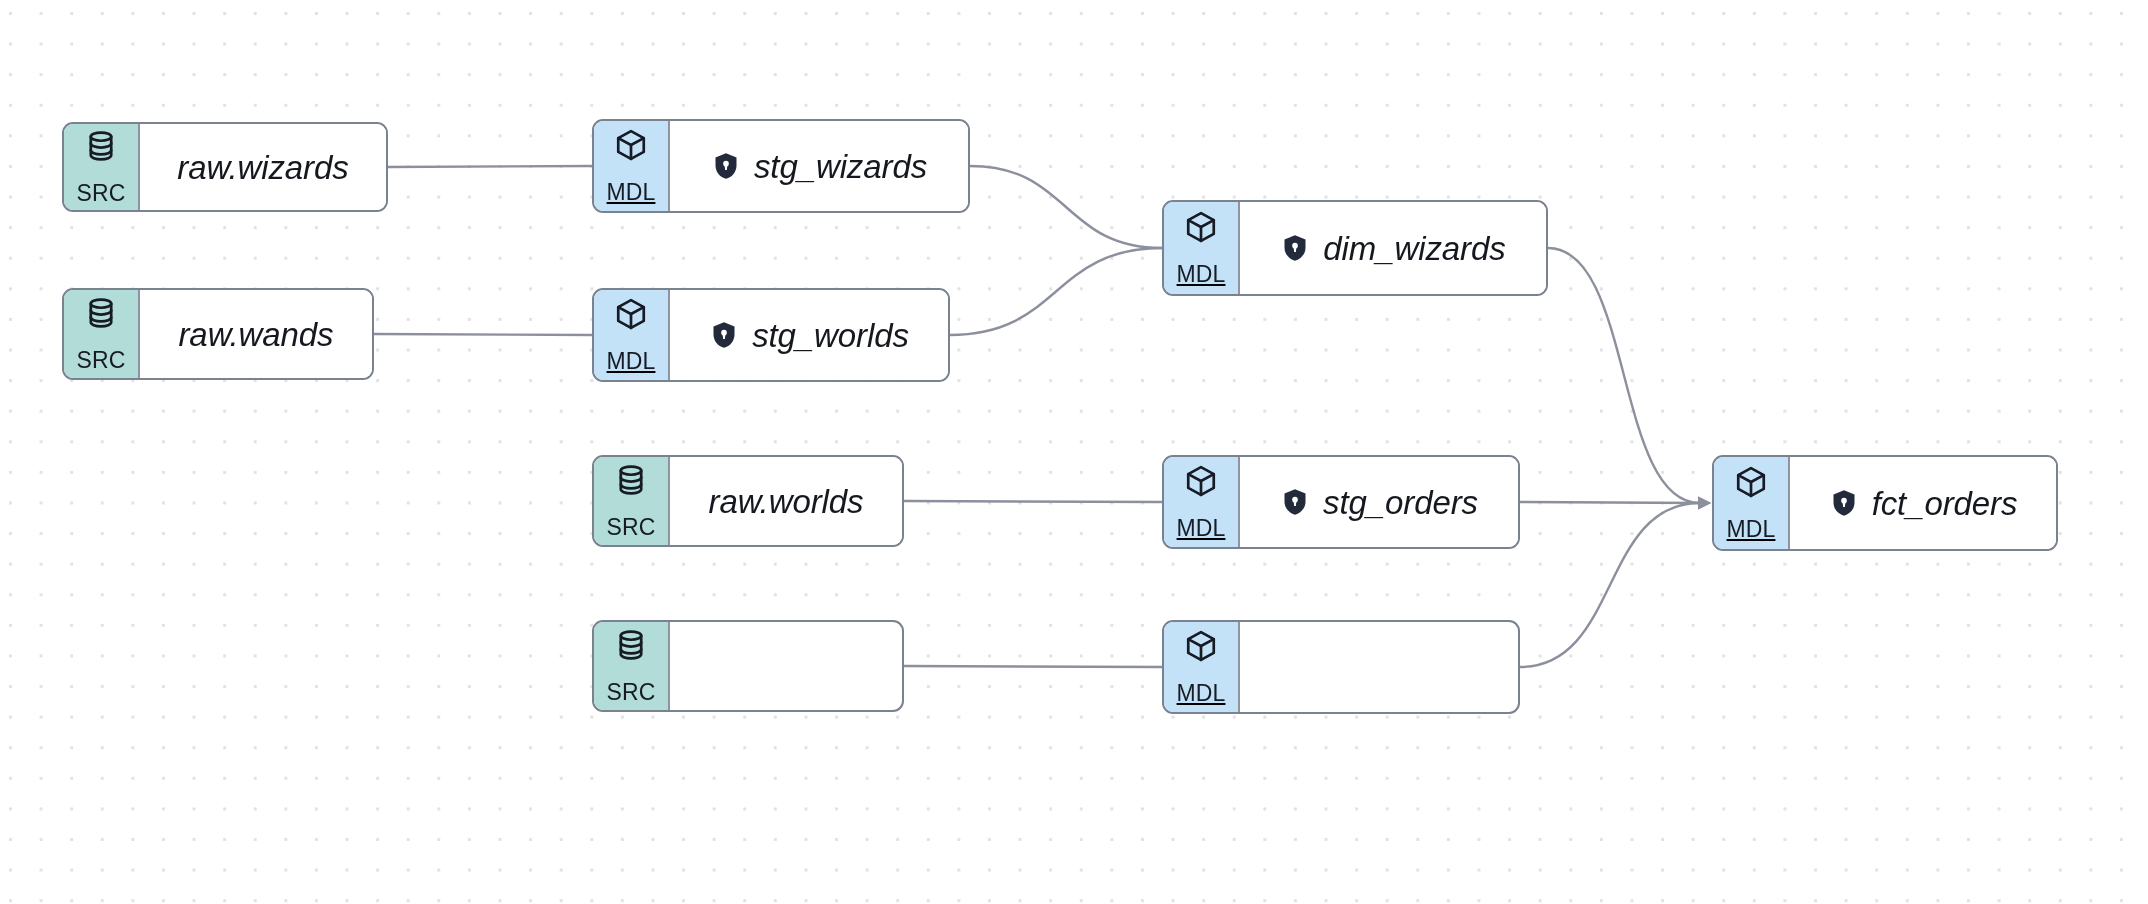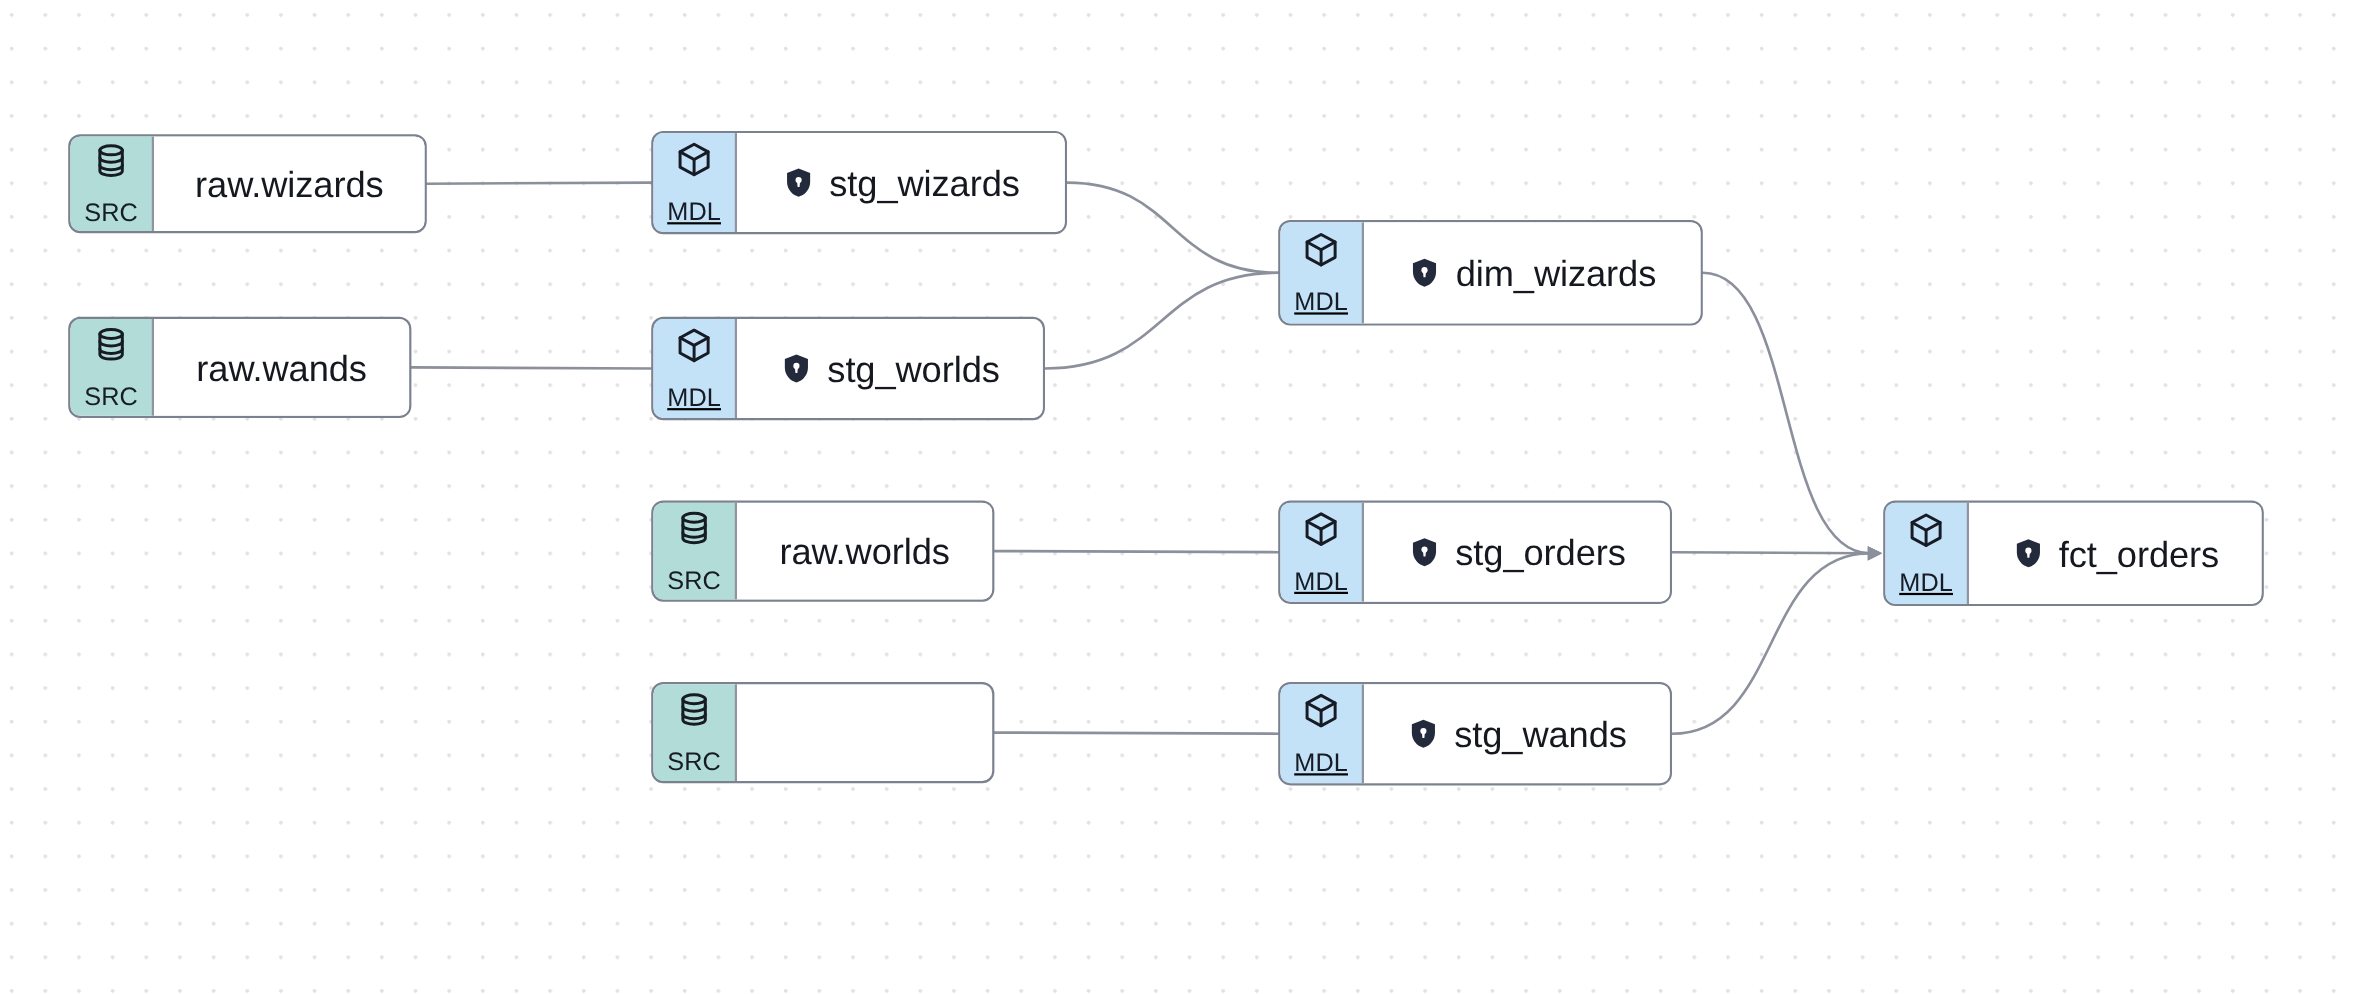--- a/index.html
+++ b/index.html
@@ -81,20 +81,21 @@
   }
 
   .node-body {
     flex: 1 1 auto;
     display: flex;
     align-items: center;
     justify-content: center;
     gap: 13px;
     padding: 0 18px;
     background: #ffffff;
+    font-style: italic;
   }
   .node-label {
     font-size: 33px;
     line-height: 1;
     color: #15181f;
     white-space: nowrap;
     letter-spacing: -0.1px;
   }
   .shield-icon {
     flex: 0 0 auto;
@@ -249,28 +250,20 @@
     </div>
     <div class="node mdl" style="left: 1162px; top: 620px; width: 358px; height: 94px;">
       <div class="node-badge">
         <span class="badge-icon"><svg width="34" height="34" viewBox="0 0 24 24" fill="none" stroke="#161b25" stroke-width="1.9" stroke-linecap="round" stroke-linejoin="round">
             <path d="M12 2.2 21 7.1v9.8L12 21.8 3 16.9V7.1z"></path>
             <path d="M3 7.1 12 12l9-4.9"></path>
             <path d="M12 12v9.8"></path>
           </svg></span>
         <span class="badge-label">MDL</span>
       </div>
-      <div class="node-body">
-        <span class="shield-icon"><svg width="30" height="30" viewBox="0 0 24 24">
-            <path d="M12 1.8 3.6 5.1v6.4c0 5.2 3.6 9.4 8.4 10.7 4.8-1.3 8.4-5.5 8.4-10.7V5.1z" fill="#232a3b"></path>
-            <circle cx="12" cy="10.1" r="2.25" fill="#ffffff"></circle>
-            <path d="M10.85 10.6h2.3l-.45 4.6h-1.4z" fill="#ffffff"></path>
-          </svg></span>
-        <span class="node-label">stg_wands</span>
-      </div>
     </div>
     <div class="node mdl" style="left: 1712px; top: 455px; width: 346px; height: 96px;">
       <div class="node-badge">
         <span class="badge-icon"><svg width="34" height="34" viewBox="0 0 24 24" fill="none" stroke="#161b25" stroke-width="1.9" stroke-linecap="round" stroke-linejoin="round">
             <path d="M12 2.2 21 7.1v9.8L12 21.8 3 16.9V7.1z"></path>
             <path d="M3 7.1 12 12l9-4.9"></path>
             <path d="M12 12v9.8"></path>
           </svg></span>
         <span class="badge-label">MDL</span>
       </div>

